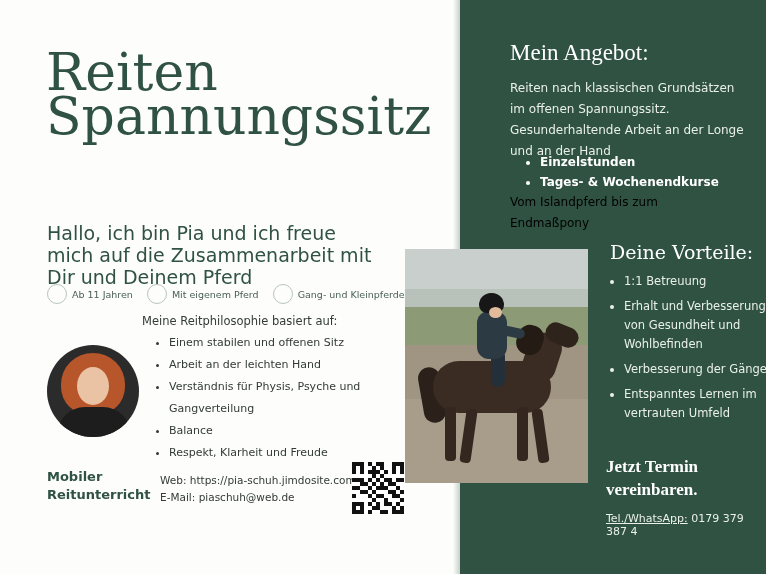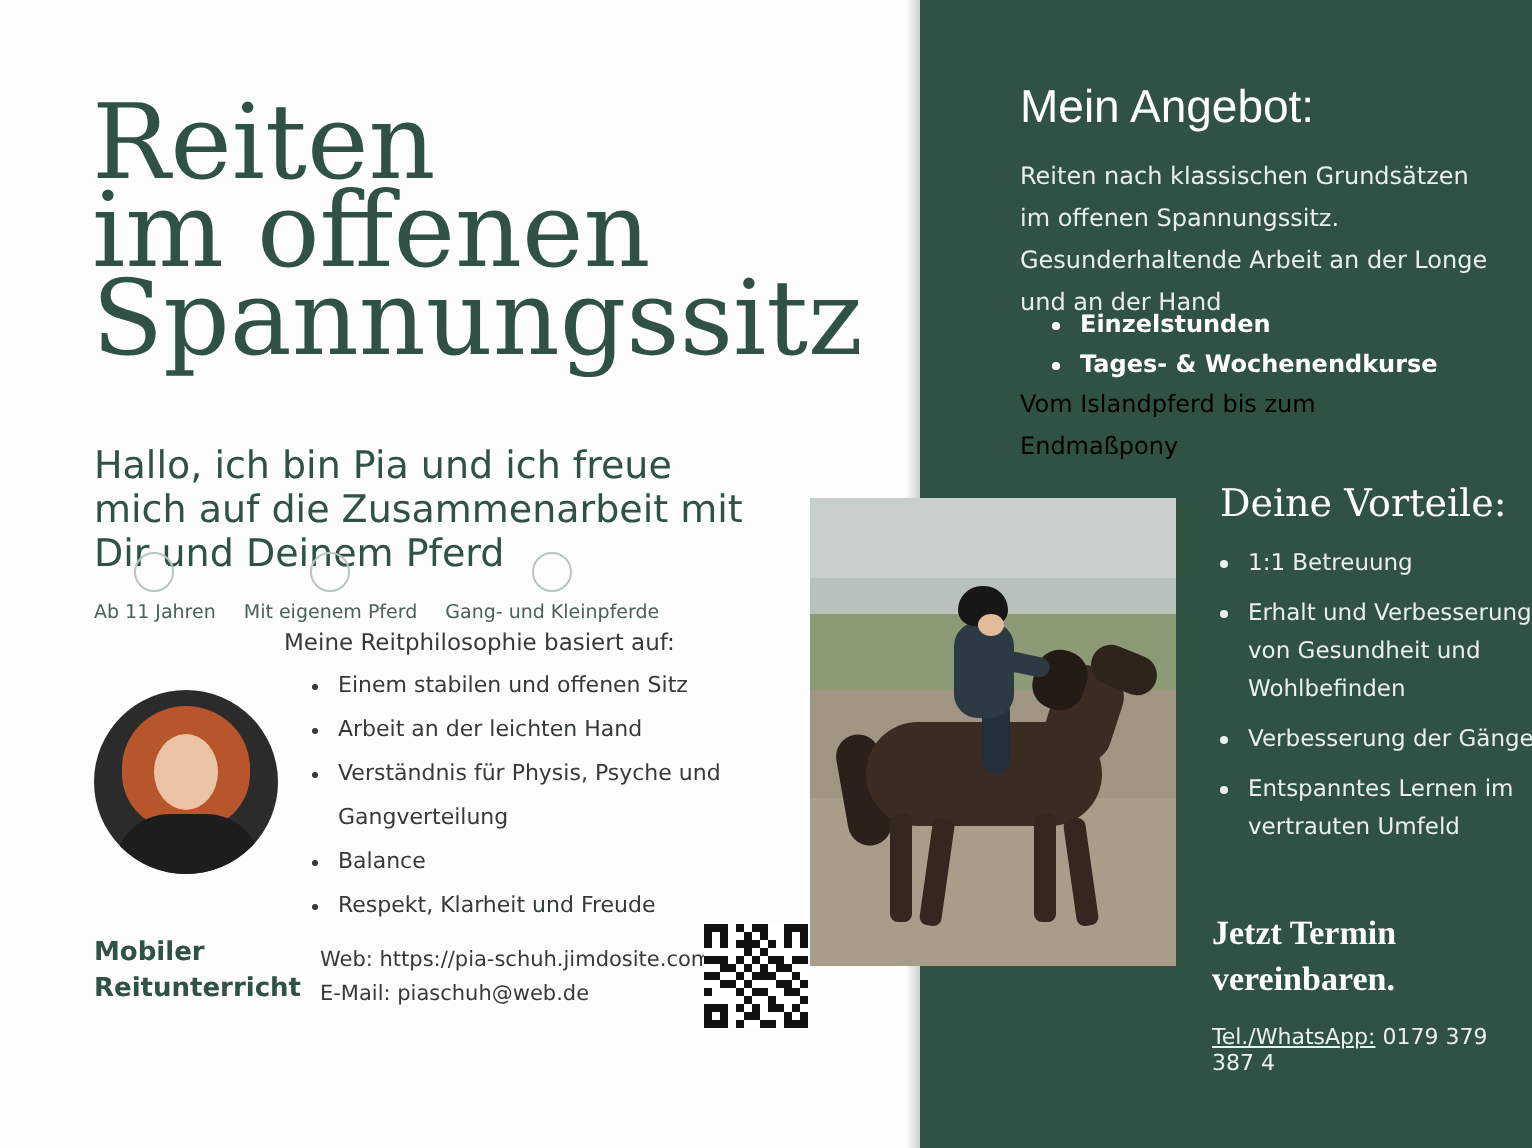--- a/index.html
+++ b/index.html
@@ -37,21 +37,21 @@
     position:absolute;left:47px;top:222px;width:330px;
     color:#2f5243;font-size:19px;line-height:22px;
     font-family:"DejaVu Sans", sans-serif;
   }
 
   
   .badges{
     position:absolute;left:47px;top:283px;width:370px;height:22px;
     display:flex;align-items:center;gap:14px;
   }
-  .badge{display:flex;align-items:center;gap:5px;flex-direction:column;}
+  .badge{display:flex;align-items:center;gap:5px;}
   .badge .ring{
     width:18px;height:18px;border:1.2px solid #b8c6be;border-radius:50%;
     display:block;flex:0 0 auto;
   }
   .badge .txt{font-size:9.5px;color:#4b6158;font-family:"DejaVu Sans", sans-serif;}
 
   
   .phil-title{
     position:absolute;left:142px;top:314px;
     font-size:11.5px;color:#333b36;font-family:"DejaVu Sans", sans-serif;
@@ -98,21 +98,21 @@
   .qr{
     position:absolute;left:352px;top:462px;width:52px;height:52px;background:#ffffff;
   }
   .qr-grid{width:52px;height:52px;display:grid;grid-template-columns:repeat(13,4px);grid-template-rows:repeat(13,4px);}
   .qr-grid i{display:block;}
   .qr-grid i.on{background:#111111;}
 
   
   .angebot-title{
     position:absolute;left:510px;top:40px;
-    color:#ffffff;font-family:Liberation Sans, sans-serif;font-size:23px;
+    color:#ffffff;font-family:Liberation Serif, serif;font-size:23px;
   }
   .angebot-text{
     position:absolute;left:510px;top:78px;width:240px;
     color:#e9efe9;font-size:12px;line-height:21px;
     font-family:"DejaVu Sans", sans-serif;
   }
   .angebot-list{
     position:absolute;left:524px;top:152px;width:230px;margin:0;padding-left:16px;
     color:#ffffff;font-size:12px;line-height:20px;font-weight:bold;
     font-family:"DejaVu Sans", sans-serif;
@@ -205,21 +205,20 @@
 <body>
 
 <div class="page">
 
   <div class="green-panel"></div>
 
   <div class="left">
 
     <div class="headline">
       <div>Reiten</div>
-      <div>im offenen</div>
       <div>Spannungssitz</div>
     </div>
 
     <div class="intro">Hallo, ich bin Pia und ich freue mich auf die Zusammenarbeit mit Dir und Deinem Pferd</div>
 
     <div class="badges">
       <div class="badge">
         <span class="ring"></span>
         <span class="txt">Ab 11 Jahren</span>
       </div>

